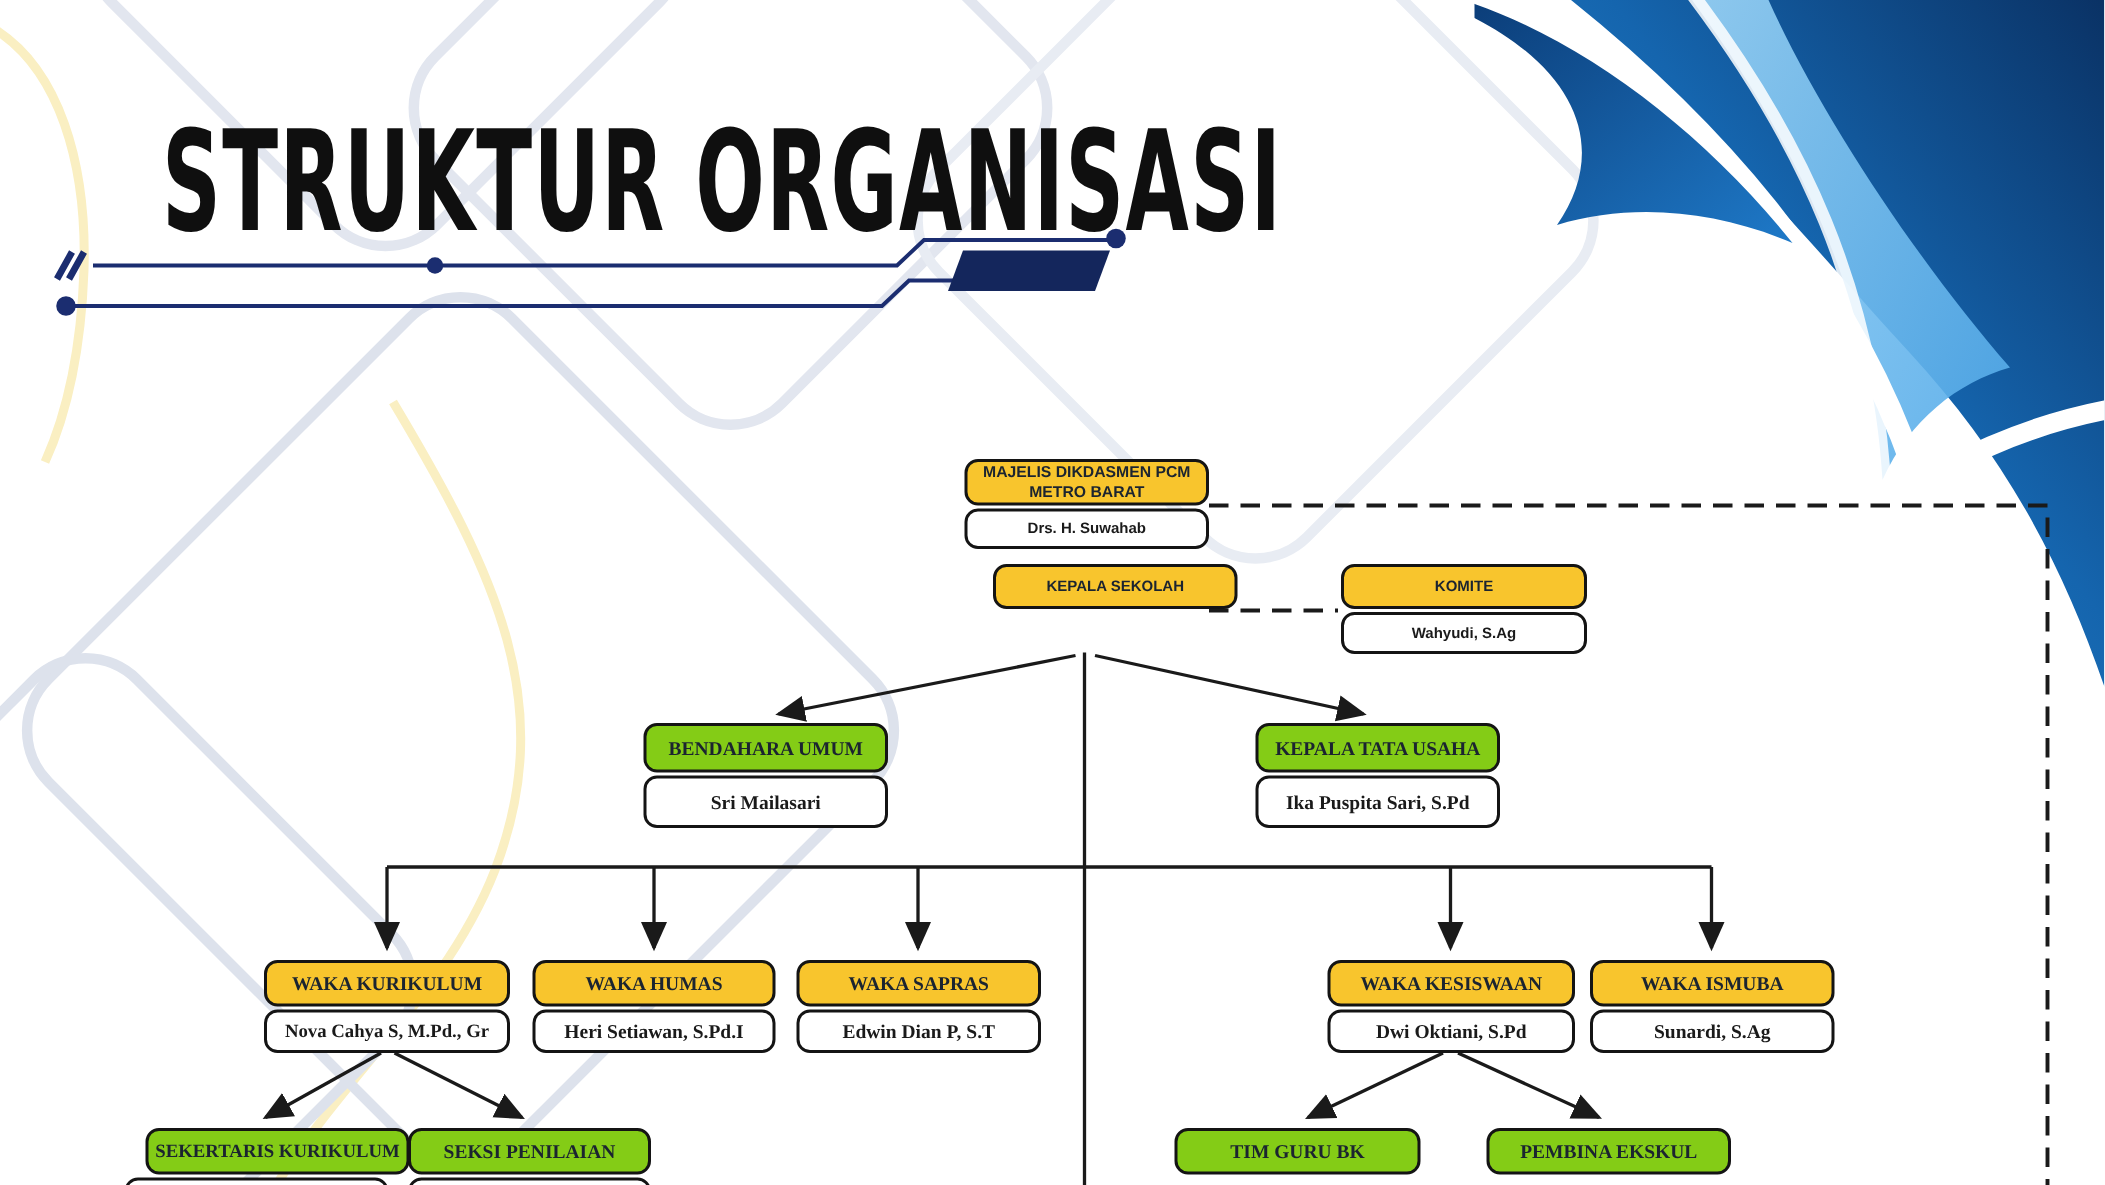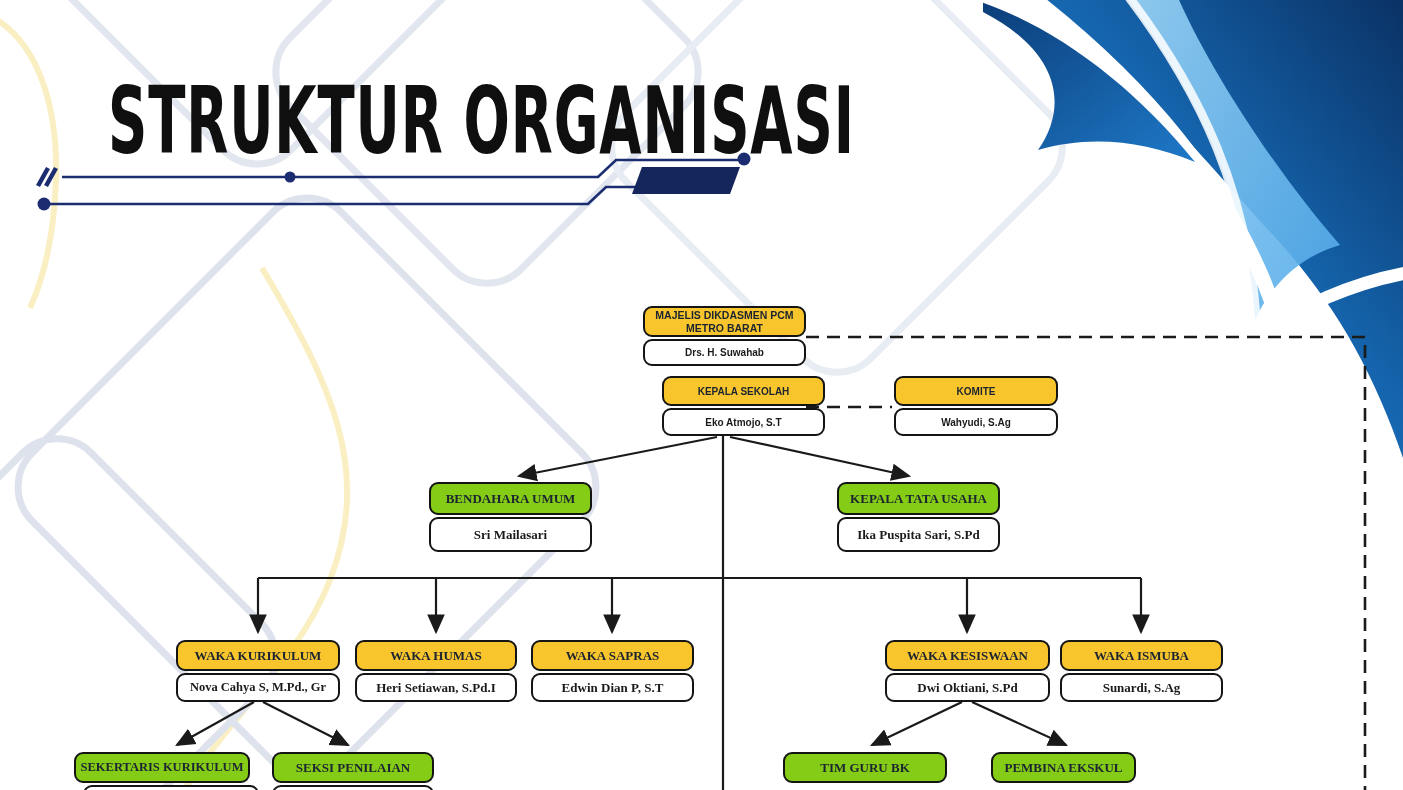--- a/index.html
+++ b/index.html
@@ -105,21 +105,20 @@
   </g>
 </svg>
 
 <div class="node sans" style="left:643px;top:306px;width:163px;">
   <div class="hd yellow two-line" style="height:31px;">MAJELIS DIKDASMEN PCM METRO BARAT</div>
   <div class="nm" style="height:27px;">Drs. H. Suwahab</div>
 </div>
 
 <div class="node sans" style="left:662px;top:376px;width:163px;">
   <div class="hd yellow" style="height:30px;">KEPALA SEKOLAH</div>
-  <div class="nm" style="height:28px;">Eko Atmojo, S.T</div>
 </div>
 
 <div class="node sans" style="left:894px;top:376px;width:164px;">
   <div class="hd yellow" style="height:30px;">KOMITE</div>
   <div class="nm" style="height:28px;">Wahyudi, S.Ag</div>
 </div>
 
 <div class="node serif" style="left:429px;top:482px;width:163px;">
   <div class="hd blue" style="height:33px;">BENDAHARA UMUM</div>
   <div class="nm" style="height:35px;">Sri Mailasari</div>
@@ -148,29 +147,29 @@
 <div class="node serif" style="left:885px;top:640px;width:165px;">
   <div class="hd yellow" style="height:31px;">WAKA KESISWAAN</div>
   <div class="nm" style="height:29px;">Dwi Oktiani, S.Pd</div>
 </div>
 
 <div class="node serif" style="left:1060px;top:640px;width:163px;">
   <div class="hd yellow" style="height:31px;">WAKA ISMUBA</div>
   <div class="nm" style="height:29px;">Sunardi, S.Ag</div>
 </div>
 
-<div class="node serif" style="left:74px;top:752px;width:176px;">
+<div class="node serif" style="left:97px;top:752px;width:176px;">
   <div class="hd blue" style="height:31px;font-size:12.5px;">SEKERTARIS KURIKULUM</div>
 </div>
 <div class="stub" style="left:83px;top:785px;width:176px;"></div>
 
 <div class="node serif" style="left:272px;top:752px;width:162px;">
   <div class="hd blue" style="height:31px;">SEKSI PENILAIAN</div>
 </div>
 <div class="stub" style="left:272px;top:785px;width:162px;"></div>
 
 <div class="node serif" style="left:783px;top:752px;width:164px;">
   <div class="hd blue" style="height:31px;">TIM GURU BK</div>
 </div>
 
-<div class="node serif" style="left:991px;top:752px;width:145px;">
+<div class="node serif" style="left:991px;top:752px;width:163px;">
   <div class="hd blue" style="height:31px;">PEMBINA EKSKUL</div>
 </div>
 
 </body></html>

